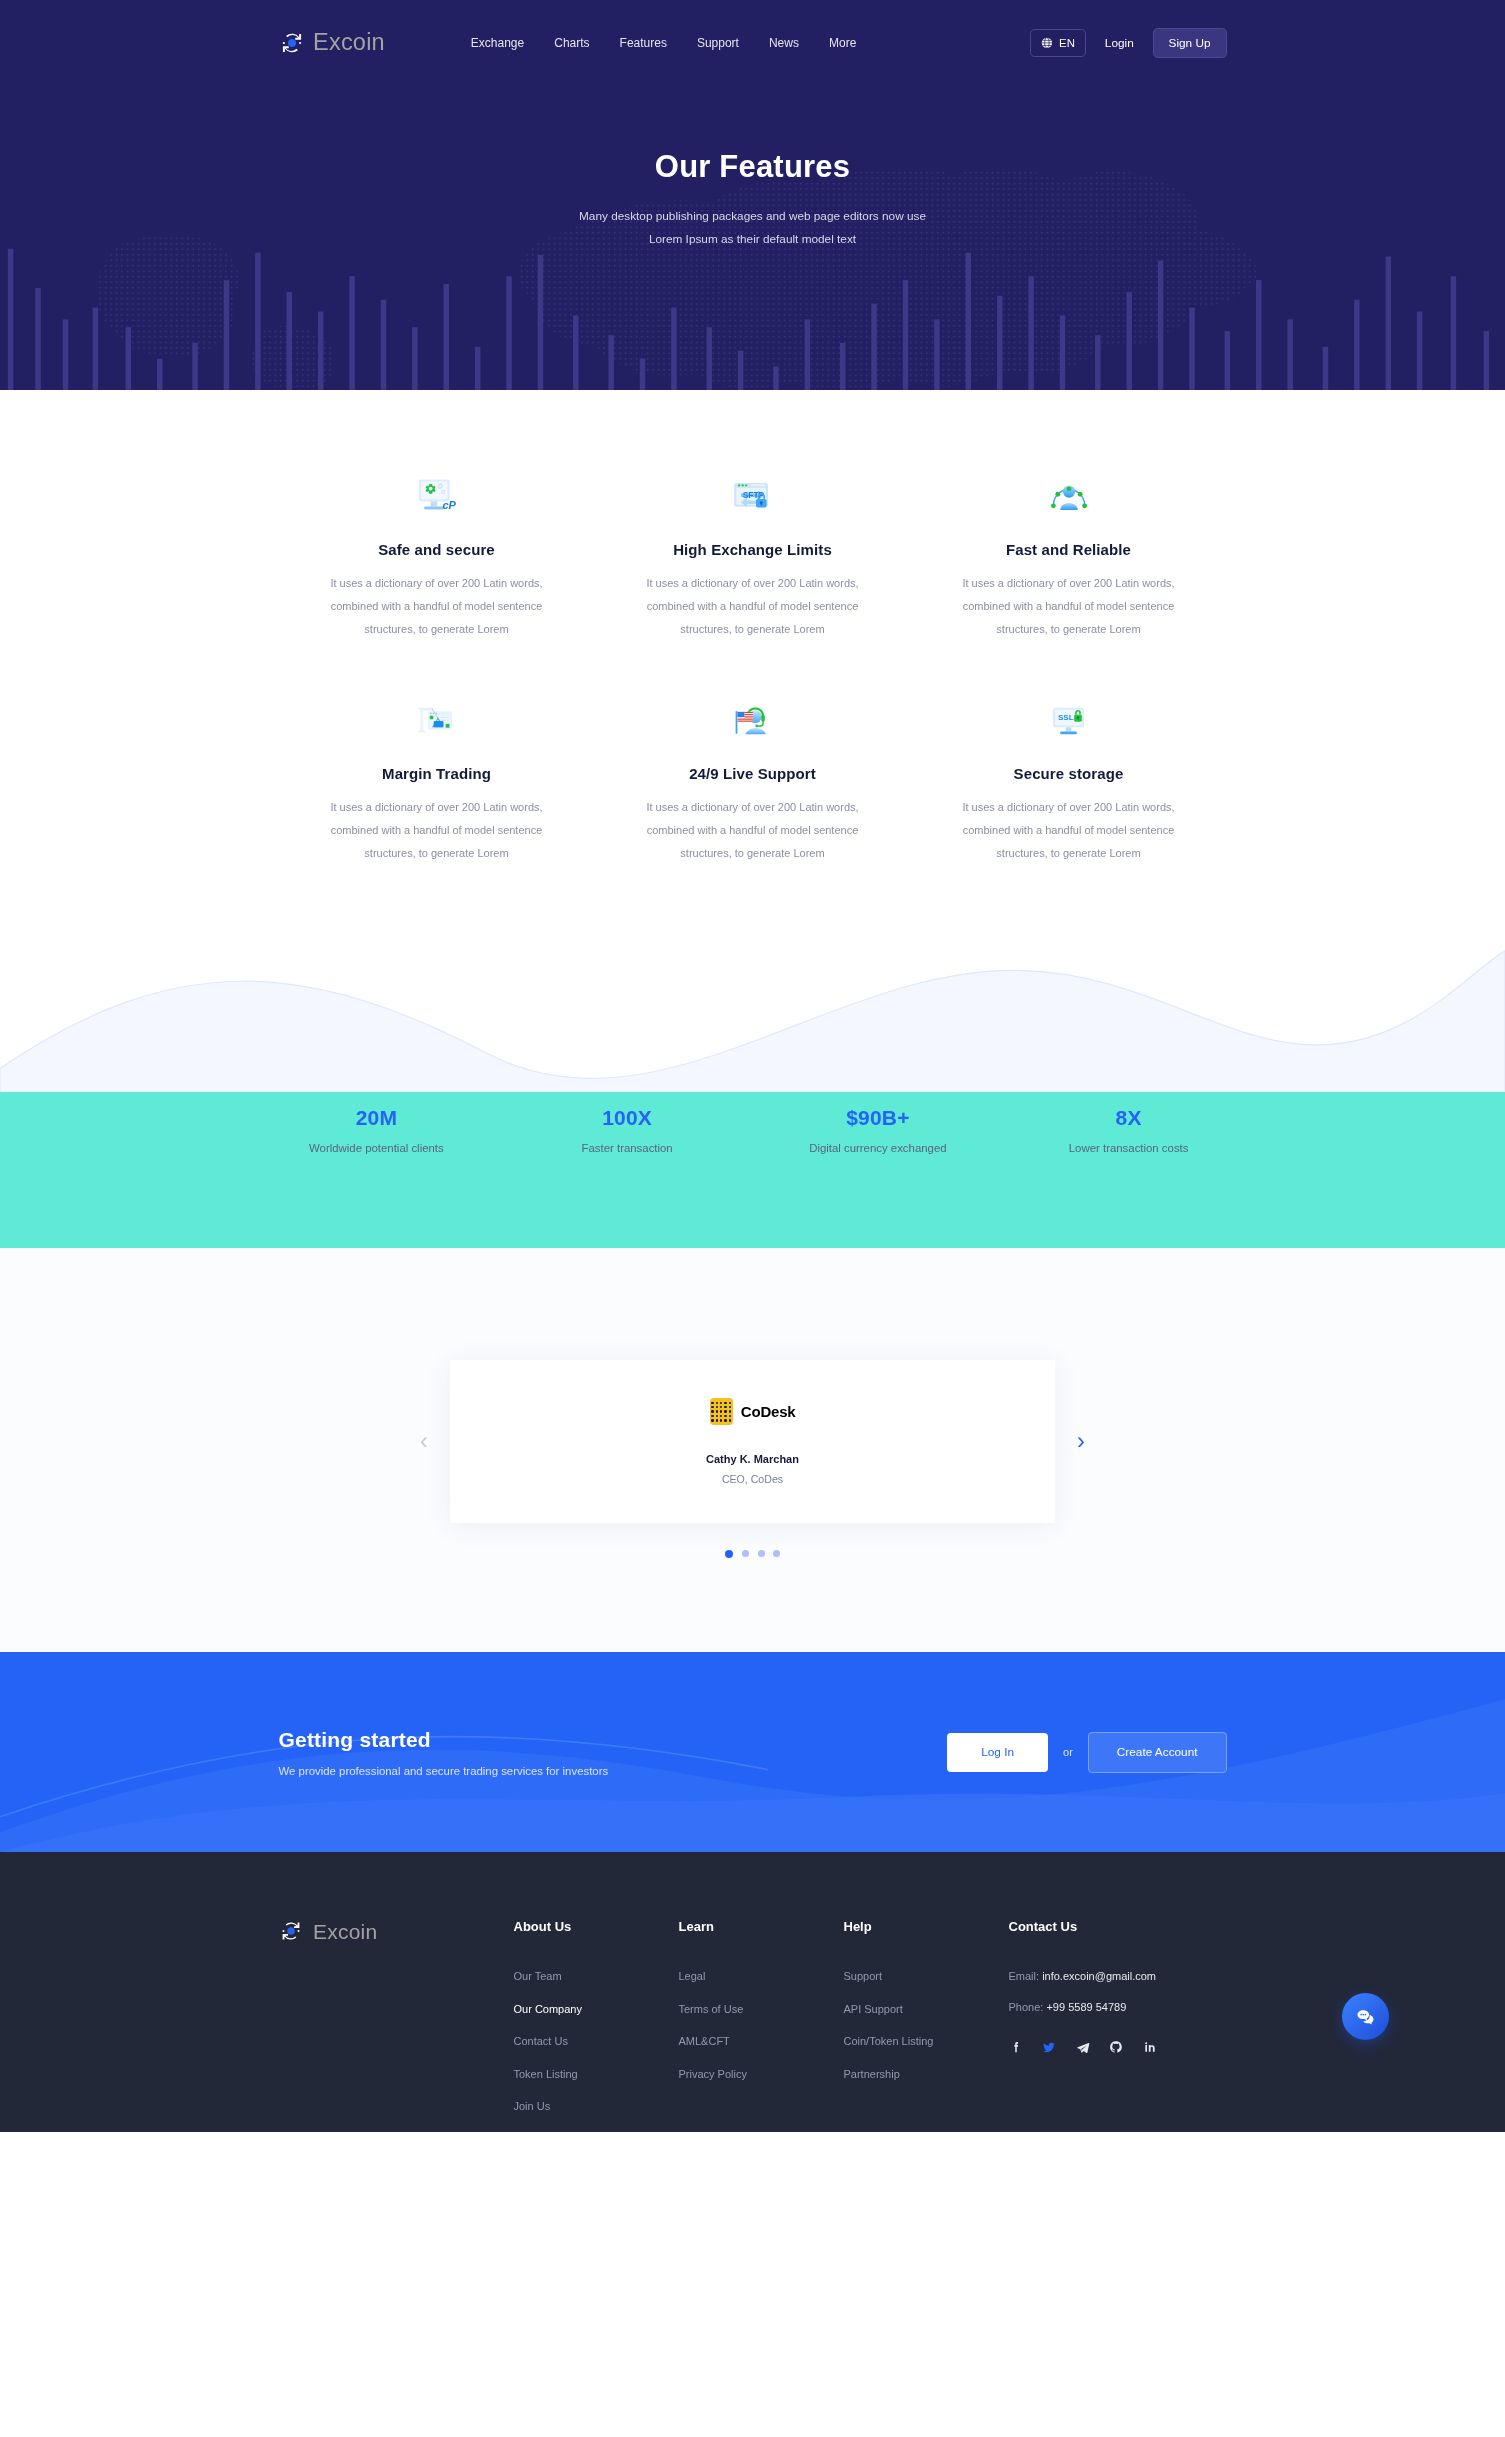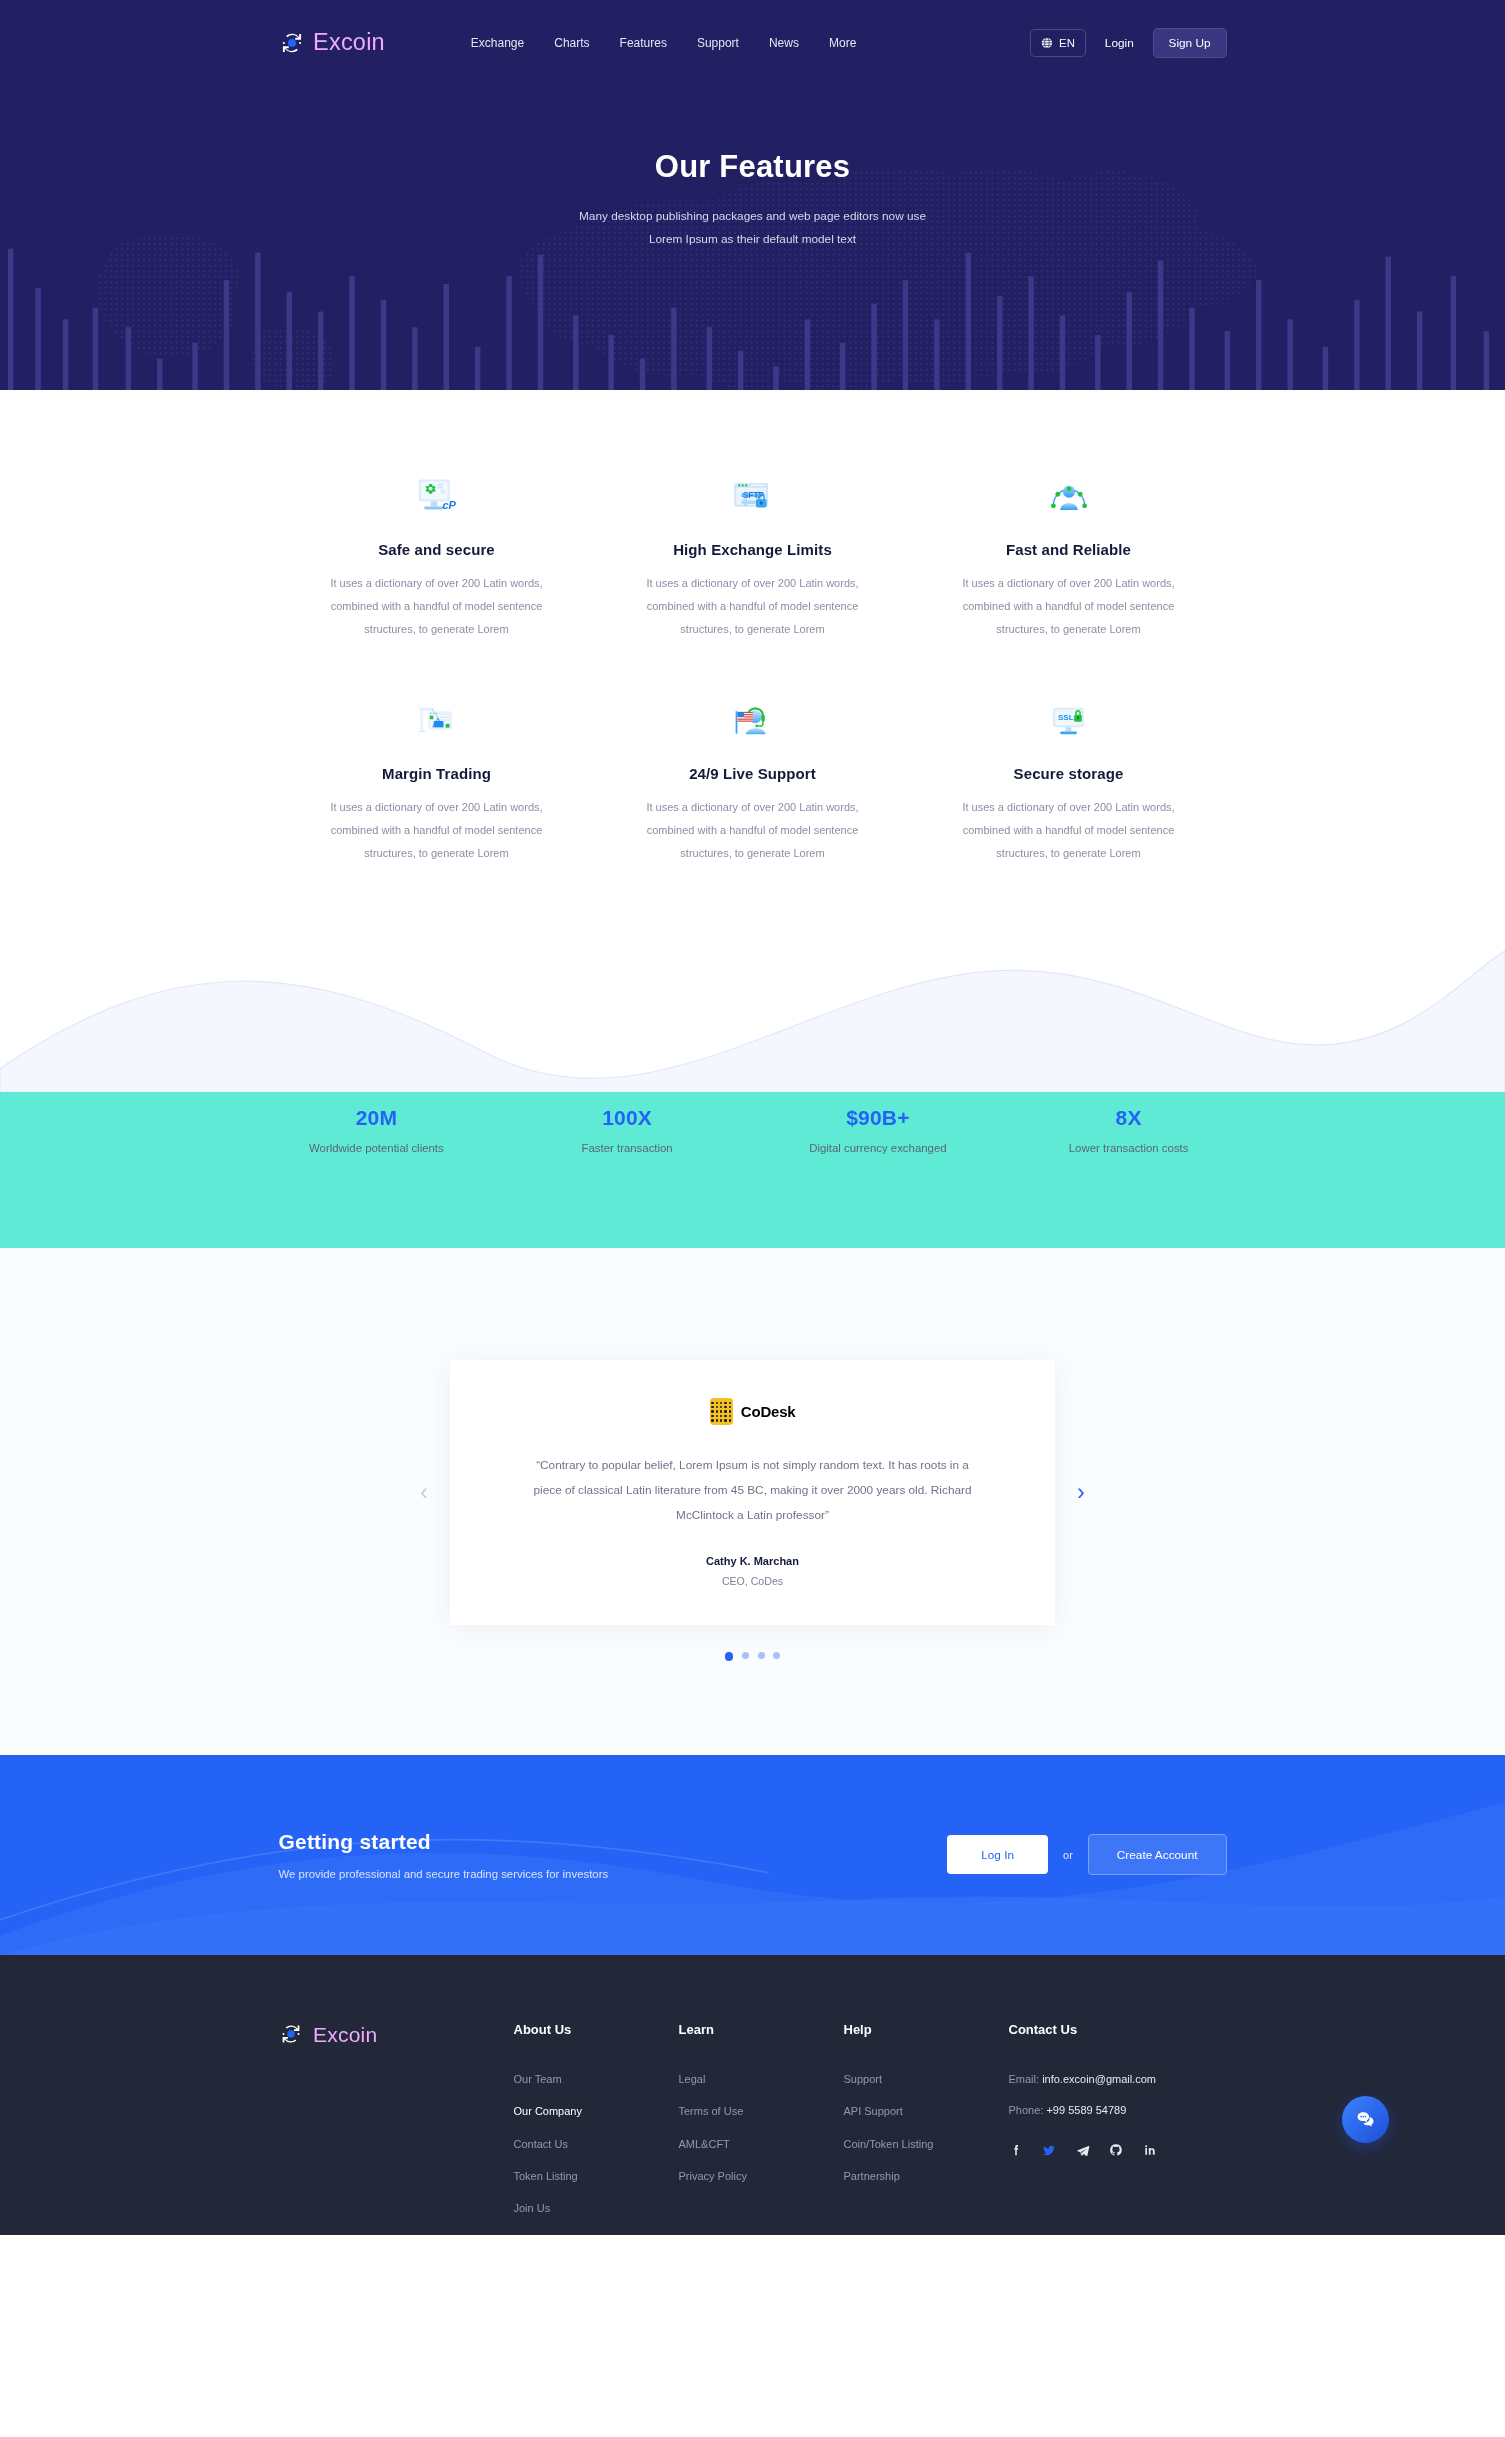--- a/index.html
+++ b/index.html
@@ -16,21 +16,21 @@
     height:85px; background:#221f62;
     display:flex; align-items:center;
     position:relative; z-index:20;
   }
   .hdr-inner {
     width:948px; margin:0 auto;
     display:flex; align-items:center;
   }
   .logo { display:flex; align-items:center; gap:8.6px; cursor:pointer; }
   .logo-mark { width:26px; height:26px; position:relative; flex:none; }
-  .logo-text { color:#f0abfc; font-size:23.5px; letter-spacing:0.2px; font-weight:400; }
+  .logo-text { color:#a3a3a3; font-size:23.5px; letter-spacing:0.2px; font-weight:400; }
 
   .nav { display:flex; align-items:center; gap:30px; margin-left:86px; }
   .nav a { color:#e6e6f2; font-size:12px; text-decoration:none; white-space:nowrap; }
 
   .hdr-right { margin-left:auto; display:flex; align-items:center; gap:7.8px; }
   .lang-btn {
     display:flex; align-items:center; gap:6.3px;
     border:0.8px solid #4b4887; border-radius:4.7px;
     padding:7px 10.2px; color:#fff; font-size:11.4px; cursor:pointer;
     background:transparent;
@@ -510,21 +510,20 @@
                 <i></i>
               <i></i>
                 <i></i>
                 <i></i>
                 <i></i>
                 <i></i>
             </span>
           </span>
           <span class="codesk-name">CoDesk</span>
         </div>
-        <p class="testi-quote">“Contrary to popular belief, Lorem Ipsum is not simply random text. It has roots in a piece of classical Latin literature from 45 BC, making it over 2000 years old. Richard McClintock a Latin professor”</p>
         <div class="testi-author">Cathy K. Marchan</div>
         <div class="testi-role">CEO, CoDes</div>
       </div>
       <div class="arrow next">›</div>
     </div>
     <div class="dots">
       <i class="on"></i>
       <i></i>
       <i></i>
       <i></i>

